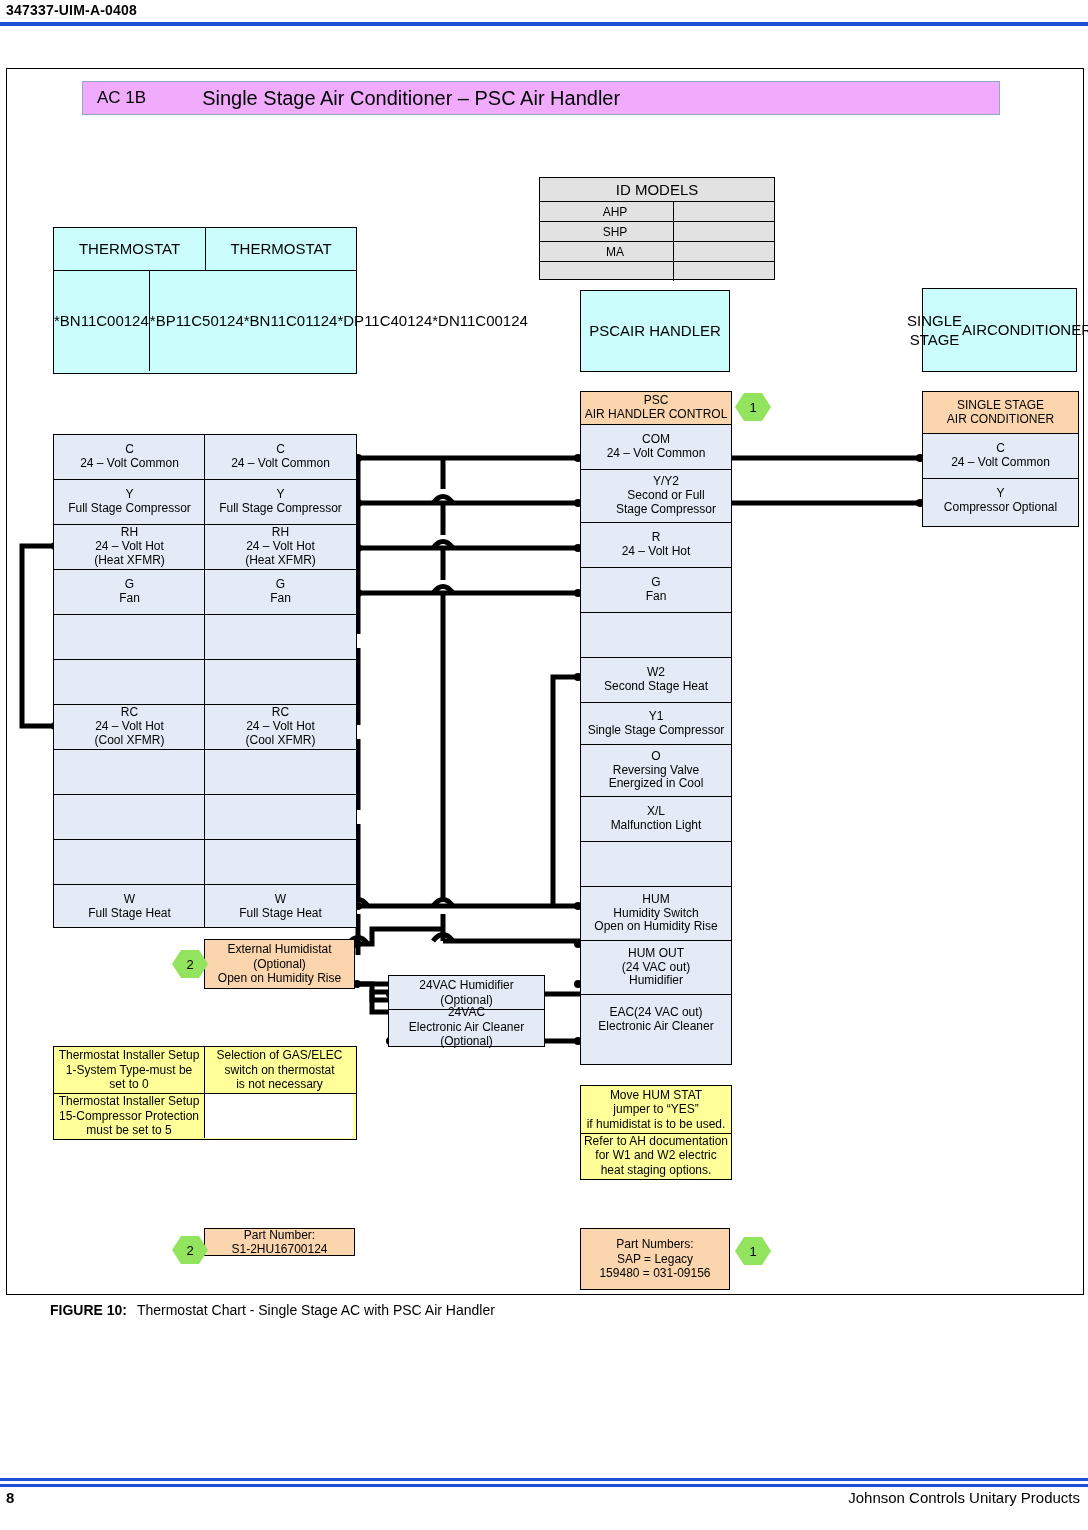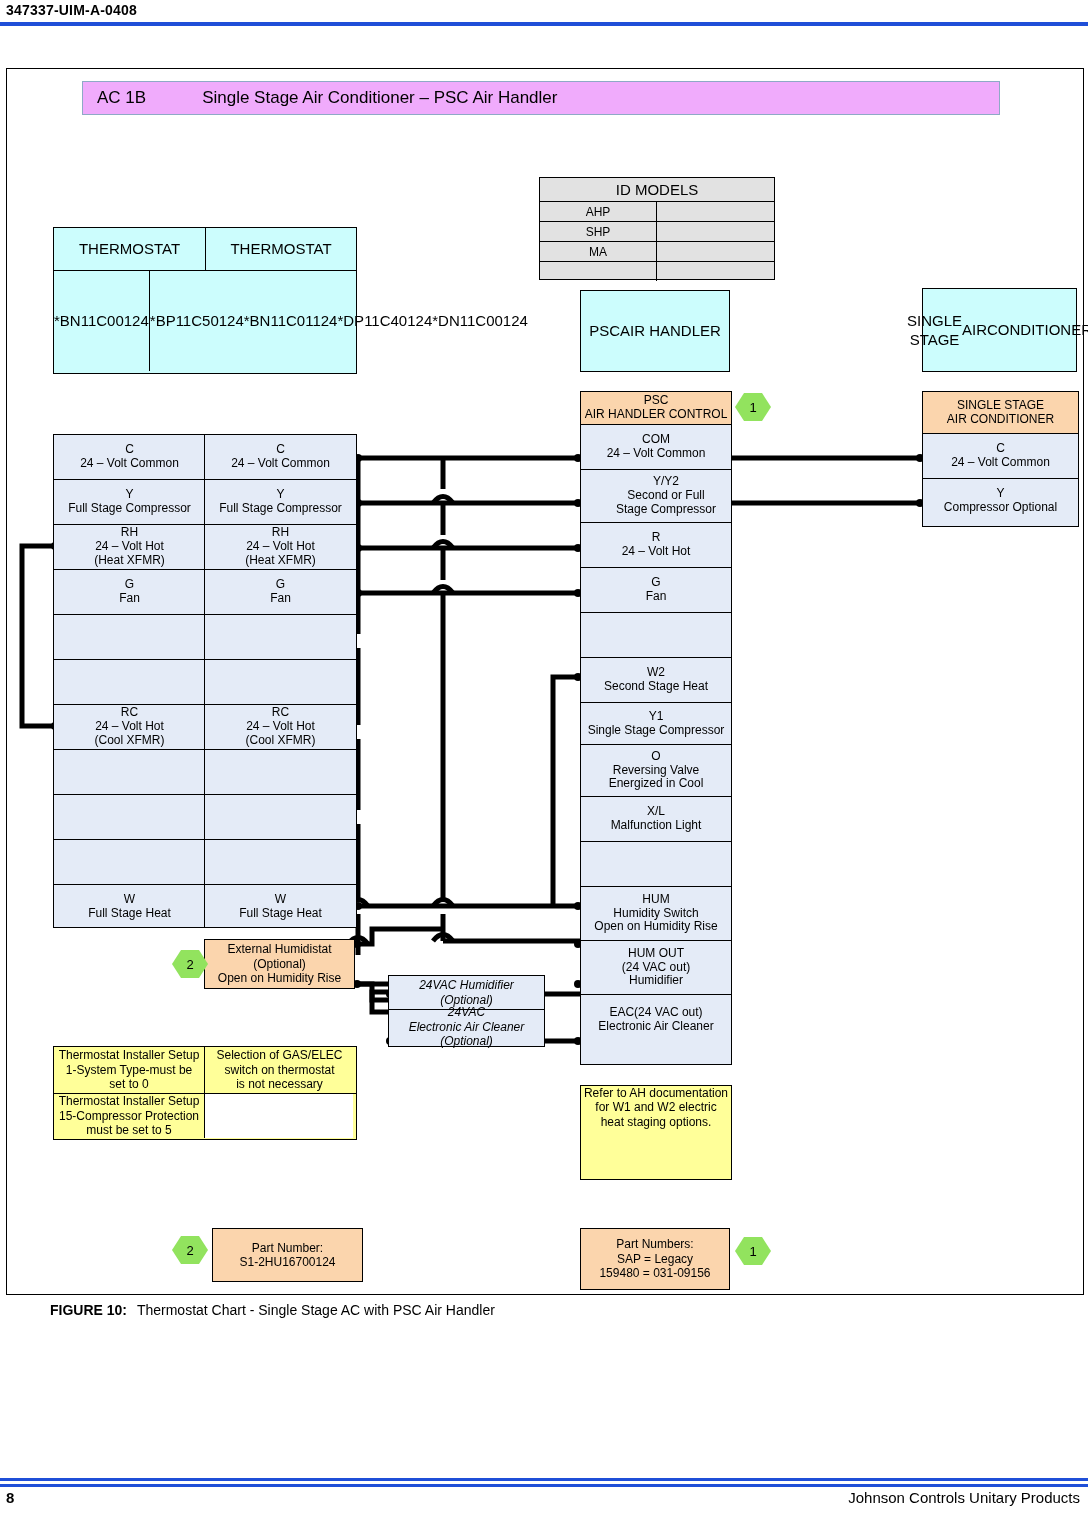--- a/index.html
+++ b/index.html
@@ -28,36 +28,36 @@
     border:1.5px solid #000;background:#fff;
   }
 
   
   #title-box{
     position:absolute;left:82px;top:81px;width:916px;height:32px;
     border:1.5px solid #8ea9c6;background:#f0abfc;
     display:flex;align-items:center;
   }
   #title-box .t1{margin-left:14px;font-size:17px;}
-  #title-box .t2{margin-left:56px;font-size:17px;}
+  #title-box .t2{margin-left:56px;font-size:20px;}
 
   
   #idmodels{
     position:absolute;left:539px;top:177px;width:234px;height:101px;
     border:1.5px solid #000;background:#e2e2e2;
   }
   #idmodels .hdr{
     height:23px;border-bottom:1.5px solid #000;
     display:flex;align-items:center;justify-content:center;
     font-size:15px;
   }
   #idmodels .row{height:19px;display:flex;border-bottom:1px solid #000;}
   #idmodels .row:last-child{border-bottom:none;}
   #idmodels .c1{width:116px;border-right:1.5px solid #000;
-    display:flex;align-items:center;justify-content:center;font-size:12px;}
+    display:flex;align-items:center;justify-content:center;font-size:12px;padding-left:17px;}
   #idmodels .c2{flex:1;}
 
   
   #tstat-box{
     position:absolute;left:53px;top:227px;width:302px;height:145px;
     border:1.5px solid #000;background:#ccfdfd;
   }
   #tstat-box .hrow{height:42px;display:flex;border-bottom:1.5px solid #000;}
   #tstat-box .brow{height:100px;display:flex;}
   #tstat-box .cL{width:151px;border-right:1.5px solid #000;
@@ -99,27 +99,27 @@
   
   #rcol{left:922px;top:391px;width:155px;height:134px;}
 
   
   .orangeblk{
     border:1.5px solid #000;background:#fbd5ad;
     display:flex;flex-direction:column;align-items:center;justify-content:center;
     text-align:center;font-size:12px;line-height:1.2;
   }
   #ext-hum{left:204px;top:939px;width:151px;height:50px;}
-  #pn-left{left:212px;top:1228px;width:151px;height:54px;}
+  #pn-left{left:204px;top:1228px;width:151px;height:28px;}
   #pn-right{left:580px;top:1228px;width:150px;height:62px;}
 
   
   #opt-box{
     position:absolute;left:388px;top:975px;width:155px;height:70px;
-    border:1.5px solid #000;background:#e4ebf7;font-style:italic;
+    border:1.5px solid #000;background:#e4ebf7;
   }
   #opt-box .ob{
     display:flex;flex-direction:column;align-items:center;justify-content:center;
     text-align:center;font-size:12px;line-height:1.2;box-sizing:border-box;
   }
   #opt-box .ob1{height:34px;border-bottom:1px solid #000;}
   #opt-box .ob2{height:34px;}
 
   
   .yel{position:absolute;border:1.5px solid #000;background:#ffff99;}
@@ -472,20 +472,25 @@
     <div class="yc ycL">
       <div>Thermostat Installer Setup</div>
       <div>15-Compressor Protection</div>
       <div>must be set to 5</div>
     </div>
     <div class="yc ycR" style="background:#fff;border-left:1.5px solid #000;margin-left:-1.5px;"></div>
   </div>
 </div>
 
 <div class="yel" id="yel-hum">
+  <div class="yc h1">
+    <div>Move HUM STAT</div>
+    <div>jumper to “YES”</div>
+    <div>if humidistat is to be used.</div>
+  </div>
   <div class="yc h2">
     <div>Refer to AH documentation</div>
     <div>for W1 and W2 electric</div>
     <div>heat staging options.</div>
   </div>
 </div>
 
 <div class="abs orangeblk" id="pn-left">
   <div>Part Number:</div>
   <div>S1-2HU16700124</div>

